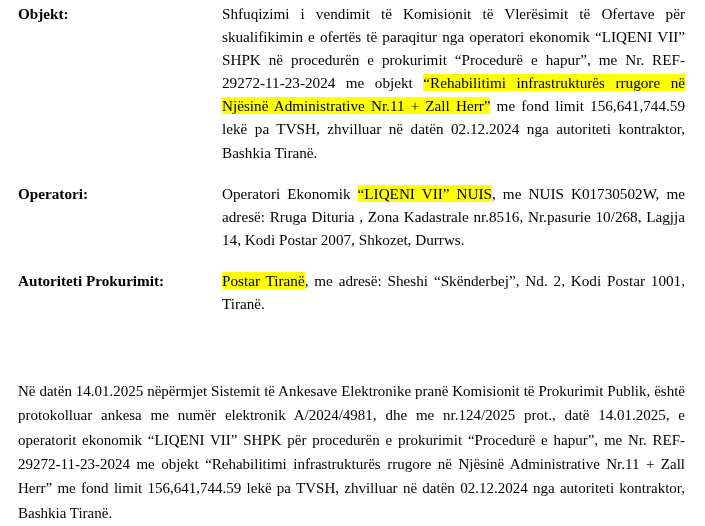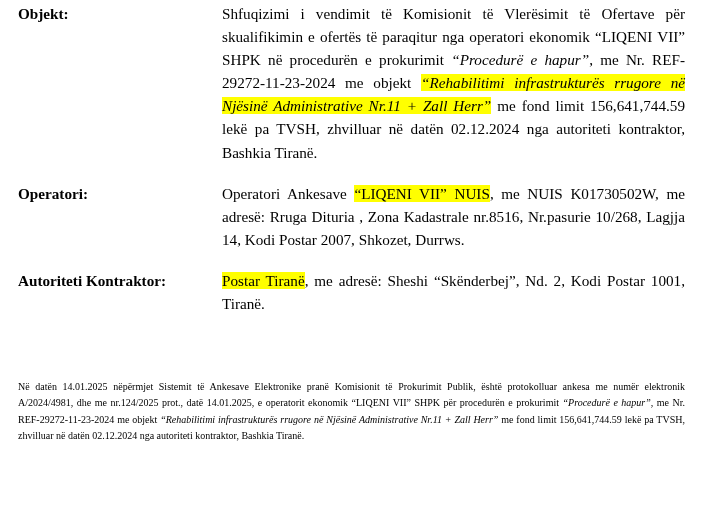--- a/index.html
+++ b/index.html
@@ -44,24 +44,23 @@
     padding-right: 20px;
     box-sizing: border-box;
   }
   .top-block {
     padding-top: 2px;
   }
   .hl {
     background-color: #ffff00;
   }
   .it {
-    font-style: italic;
   }
   .para {
-    font-size: 10px;
+    font-size: 15px;
     line-height: 1.62;
     text-align: justify;
     padding: 0 20px 0 18px;
     box-sizing: border-box;
   }
   .spacer-block {
     height: 46px;
   }
 </style>
 </head>
@@ -74,26 +73,26 @@
     <div class="field-row">
       <div class="field-label">Objekt:</div>
       <div class="field-body">
         <span>Shfuqizimi i vendimit të Komisionit të Vlerësimit të Ofertave për skualifikimin e ofertës të paraqitur nga operatori ekonomik “LIQENI VII” SHPK në procedurën e prokurimit </span><span class="it">“Procedurë e hapur”</span><span>, me Nr. REF-29272-11-23-2024 me objekt </span><span class="it hl">“Rehabilitimi infrastrukturës rrugore në Njësinë Administrative Nr.11 + Zall Herr”</span><span> me fond limit 156,641,744.59 lekë pa TVSH, zhvilluar në datën 02.12.2024 nga autoriteti kontraktor, Bashkia Tiranë.</span>
       </div>
     </div>
 
     <div class="field-row">
       <div class="field-label">Operatori:</div>
       <div class="field-body">
-        <span>Operatori Ankesave </span><span class="hl">“LIQENI VII” NUIS</span><span>,   me NUIS K01730502W, me adresë: Rruga Dituria , Zona Kadastrale nr.8516, Nr.pasurie 10/268, Lagjja 14, Kodi Postar 2007, Shkozet, Durrws.</span>
+        <span>Operatori Ekonomik </span><span class="hl">“LIQENI VII” NUIS</span><span>,   me NUIS K01730502W, me adresë: Rruga Dituria , Zona Kadastrale nr.8516, Nr.pasurie 10/268, Lagjja 14, Kodi Postar 2007, Shkozet, Durrws.</span>
       </div>
     </div>
 
     <div class="field-row">
-      <div class="field-label">Autoriteti Kontraktor:</div>
+      <div class="field-label">Autoriteti Prokurimit:</div>
       <div class="field-body">
         <span class="hl">Postar Tiranë</span><span>, me adresë:  Sheshi “Skënderbej”, Nd. 2, Kodi Postar 1001, Tiranë.</span>
       </div>
     </div>
 
   </div>
 
   <div class="spacer-block"></div>
 
   <div class="para">

